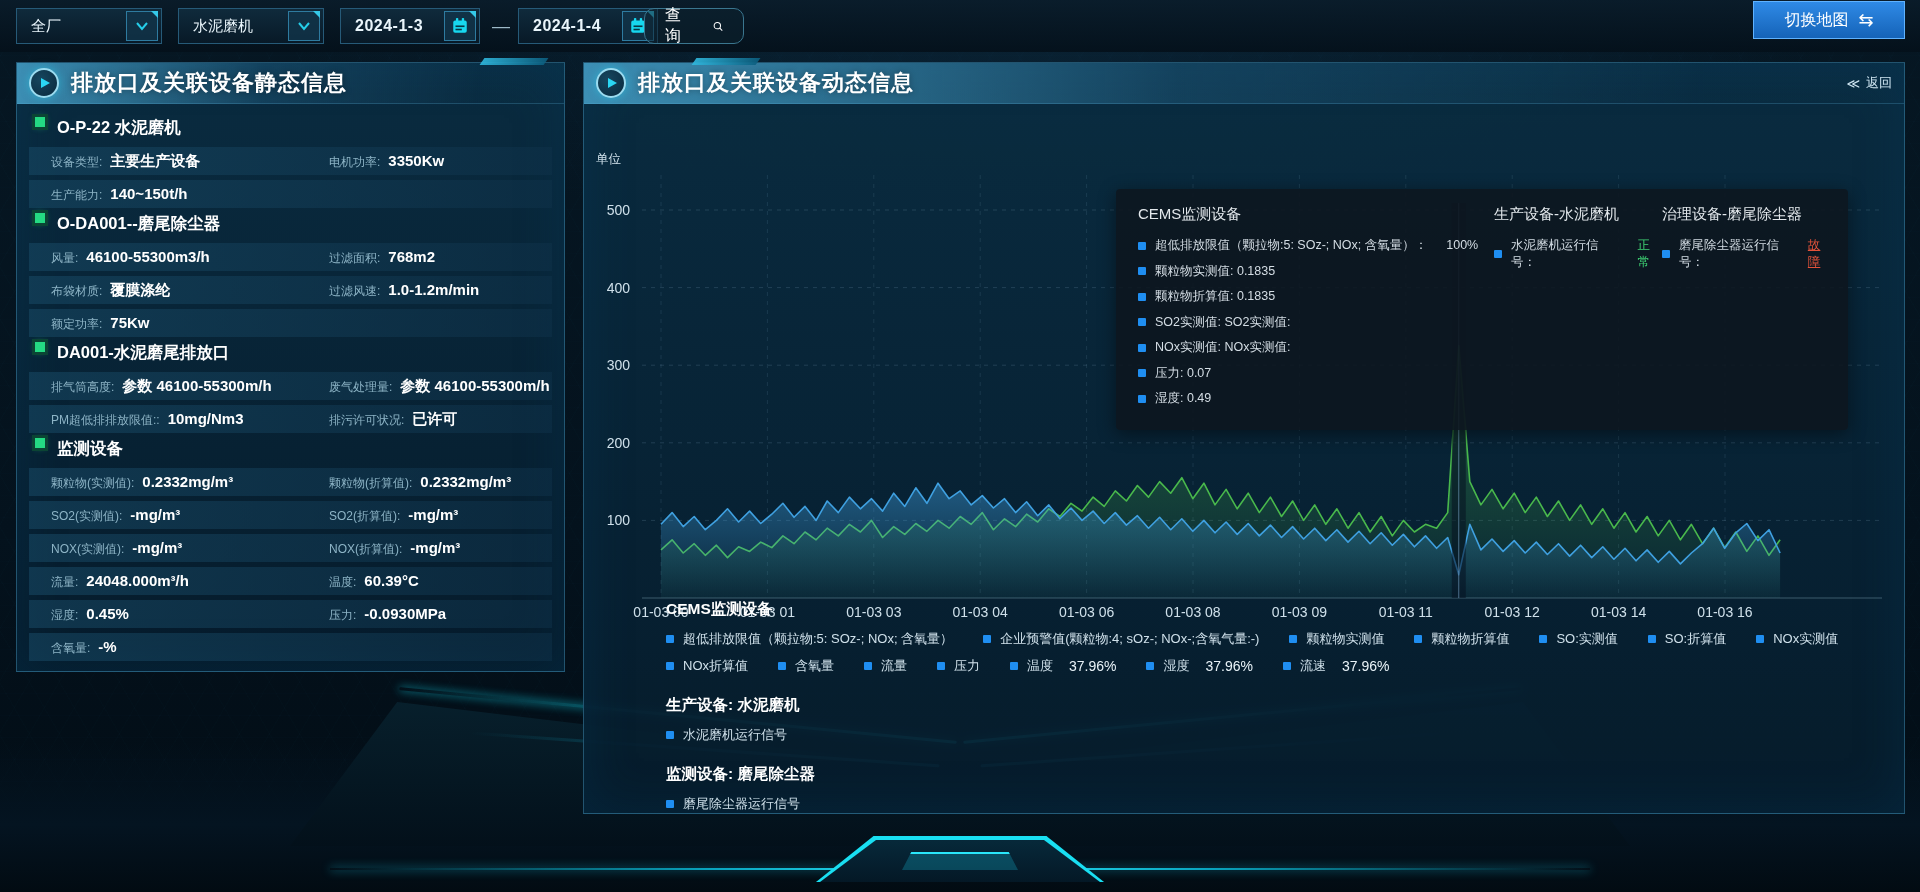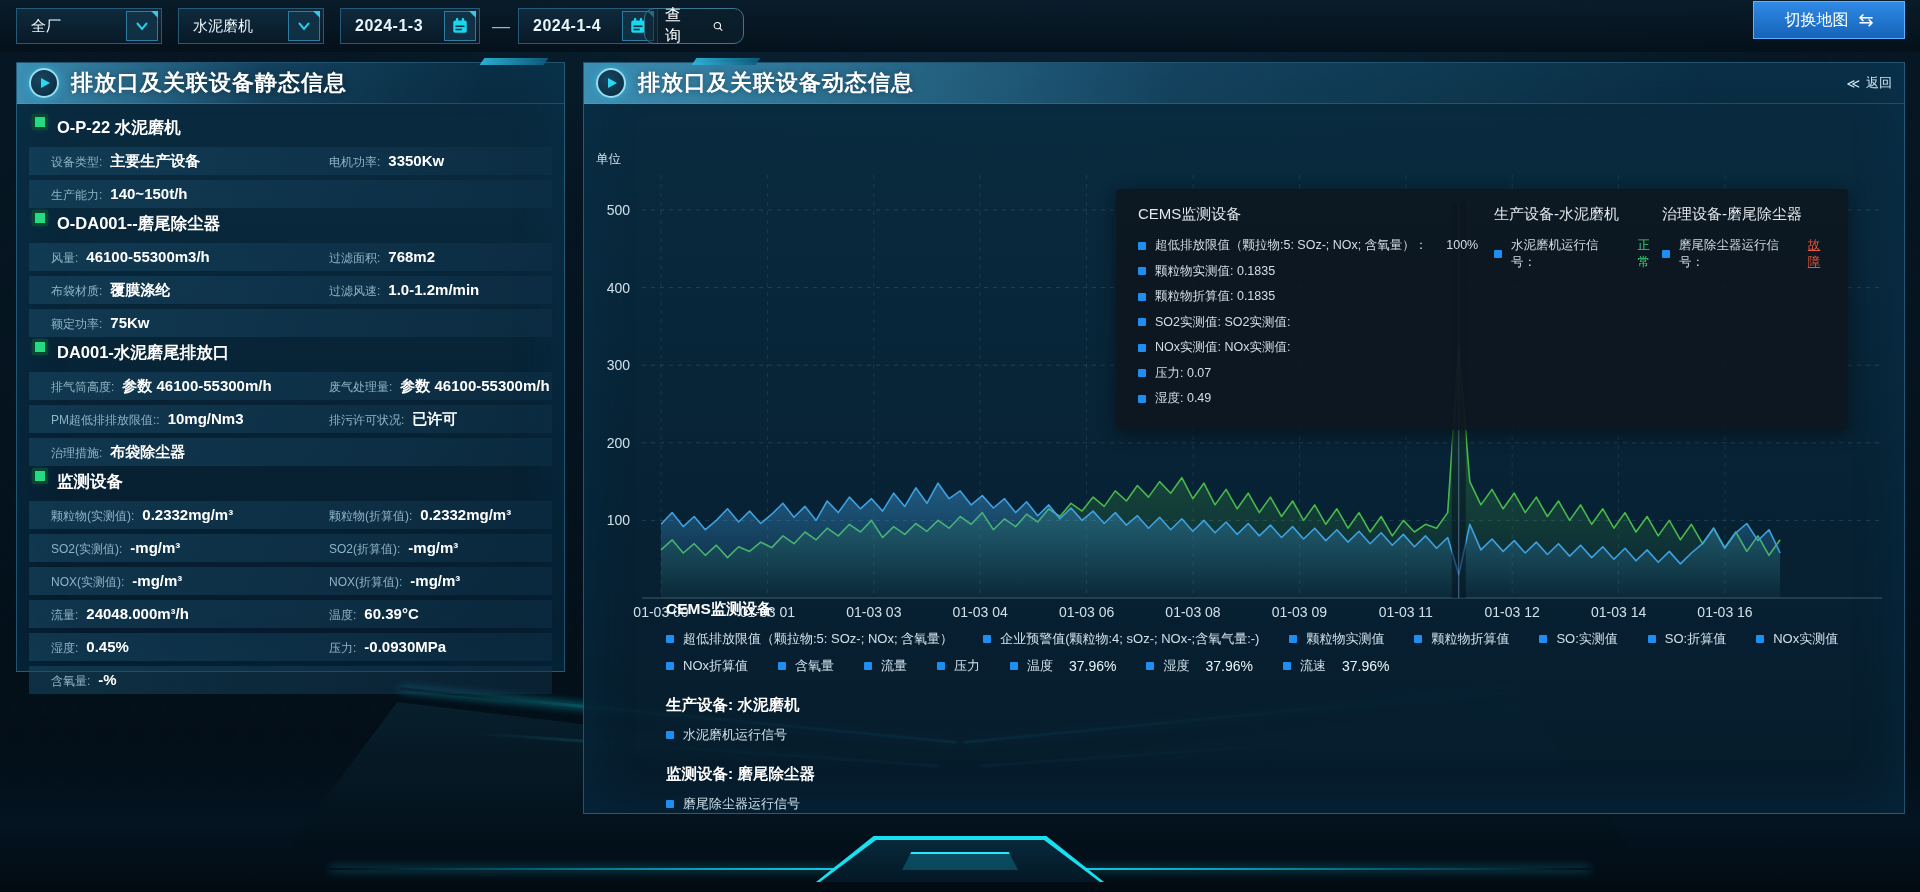--- a/index.html
+++ b/index.html
@@ -246,26 +246,20 @@
         </div>
       </div>
       <div class="drow">
         <div class="cell c1">
           <span class="lab">PM超低排排放限值::</span>
           <span class="val">10mg/Nm3</span>
         </div>
         <div class="cell c2">
           <span class="lab">排污许可状况:</span>
           <span class="val">已许可</span>
-        </div>
-      </div>
-      <div class="drow">
-        <div class="cell c1">
-          <span class="lab">治理措施:</span>
-          <span class="val">布袋除尘器</span>
         </div>
       </div>
       <div class="sec-h">
         <span class="bullet"></span>
         <span class="ht">监测设备</span>
       </div>
       <div class="drow">
         <div class="cell c1">
           <span class="lab">颗粒物(实测值):</span>
           <span class="val">0.2332mg/m³</span>

